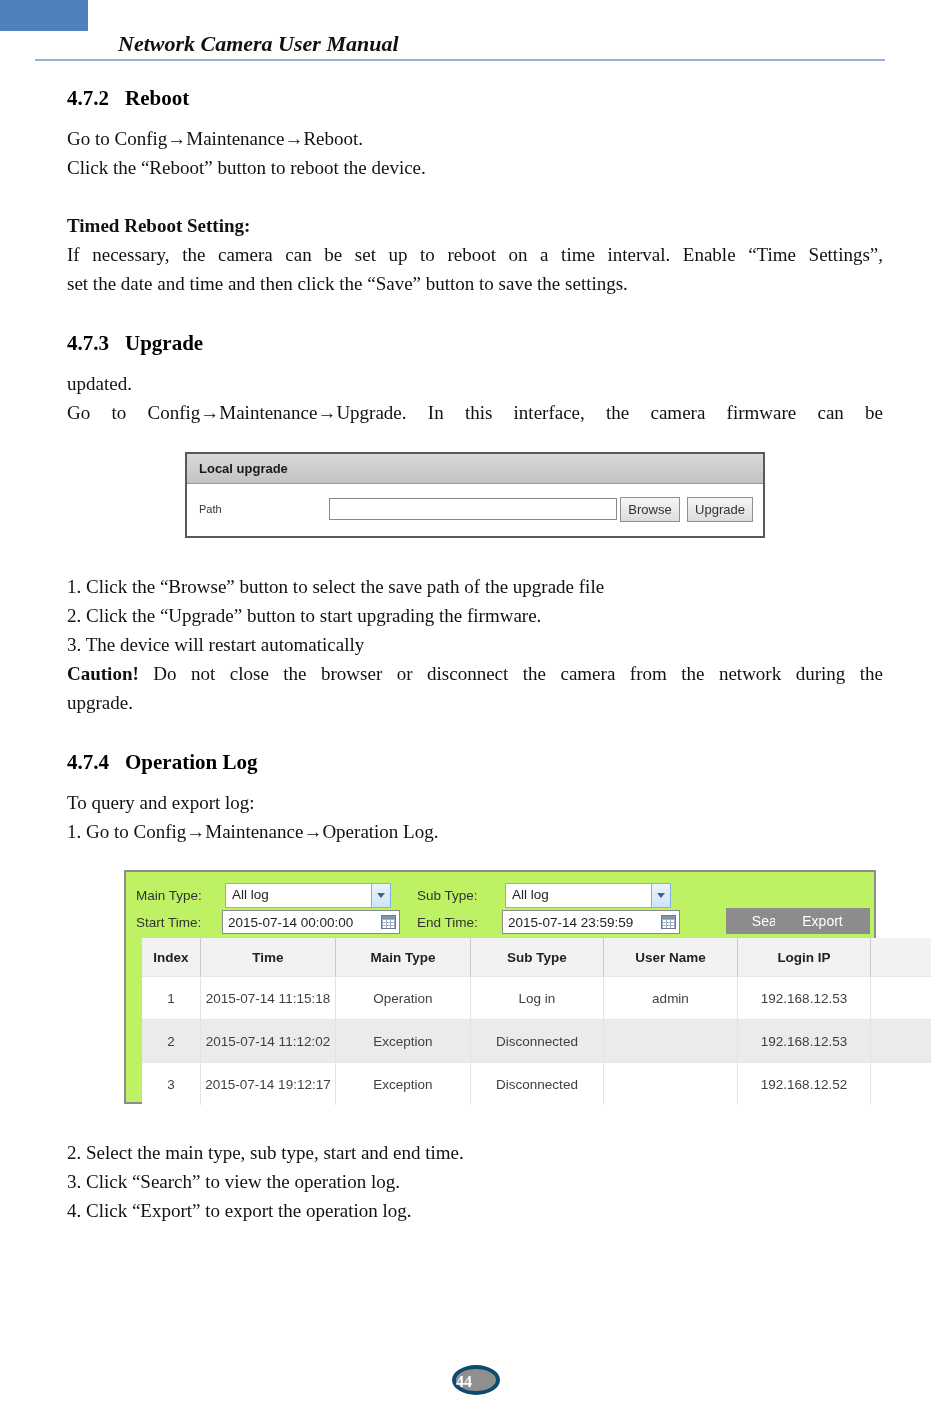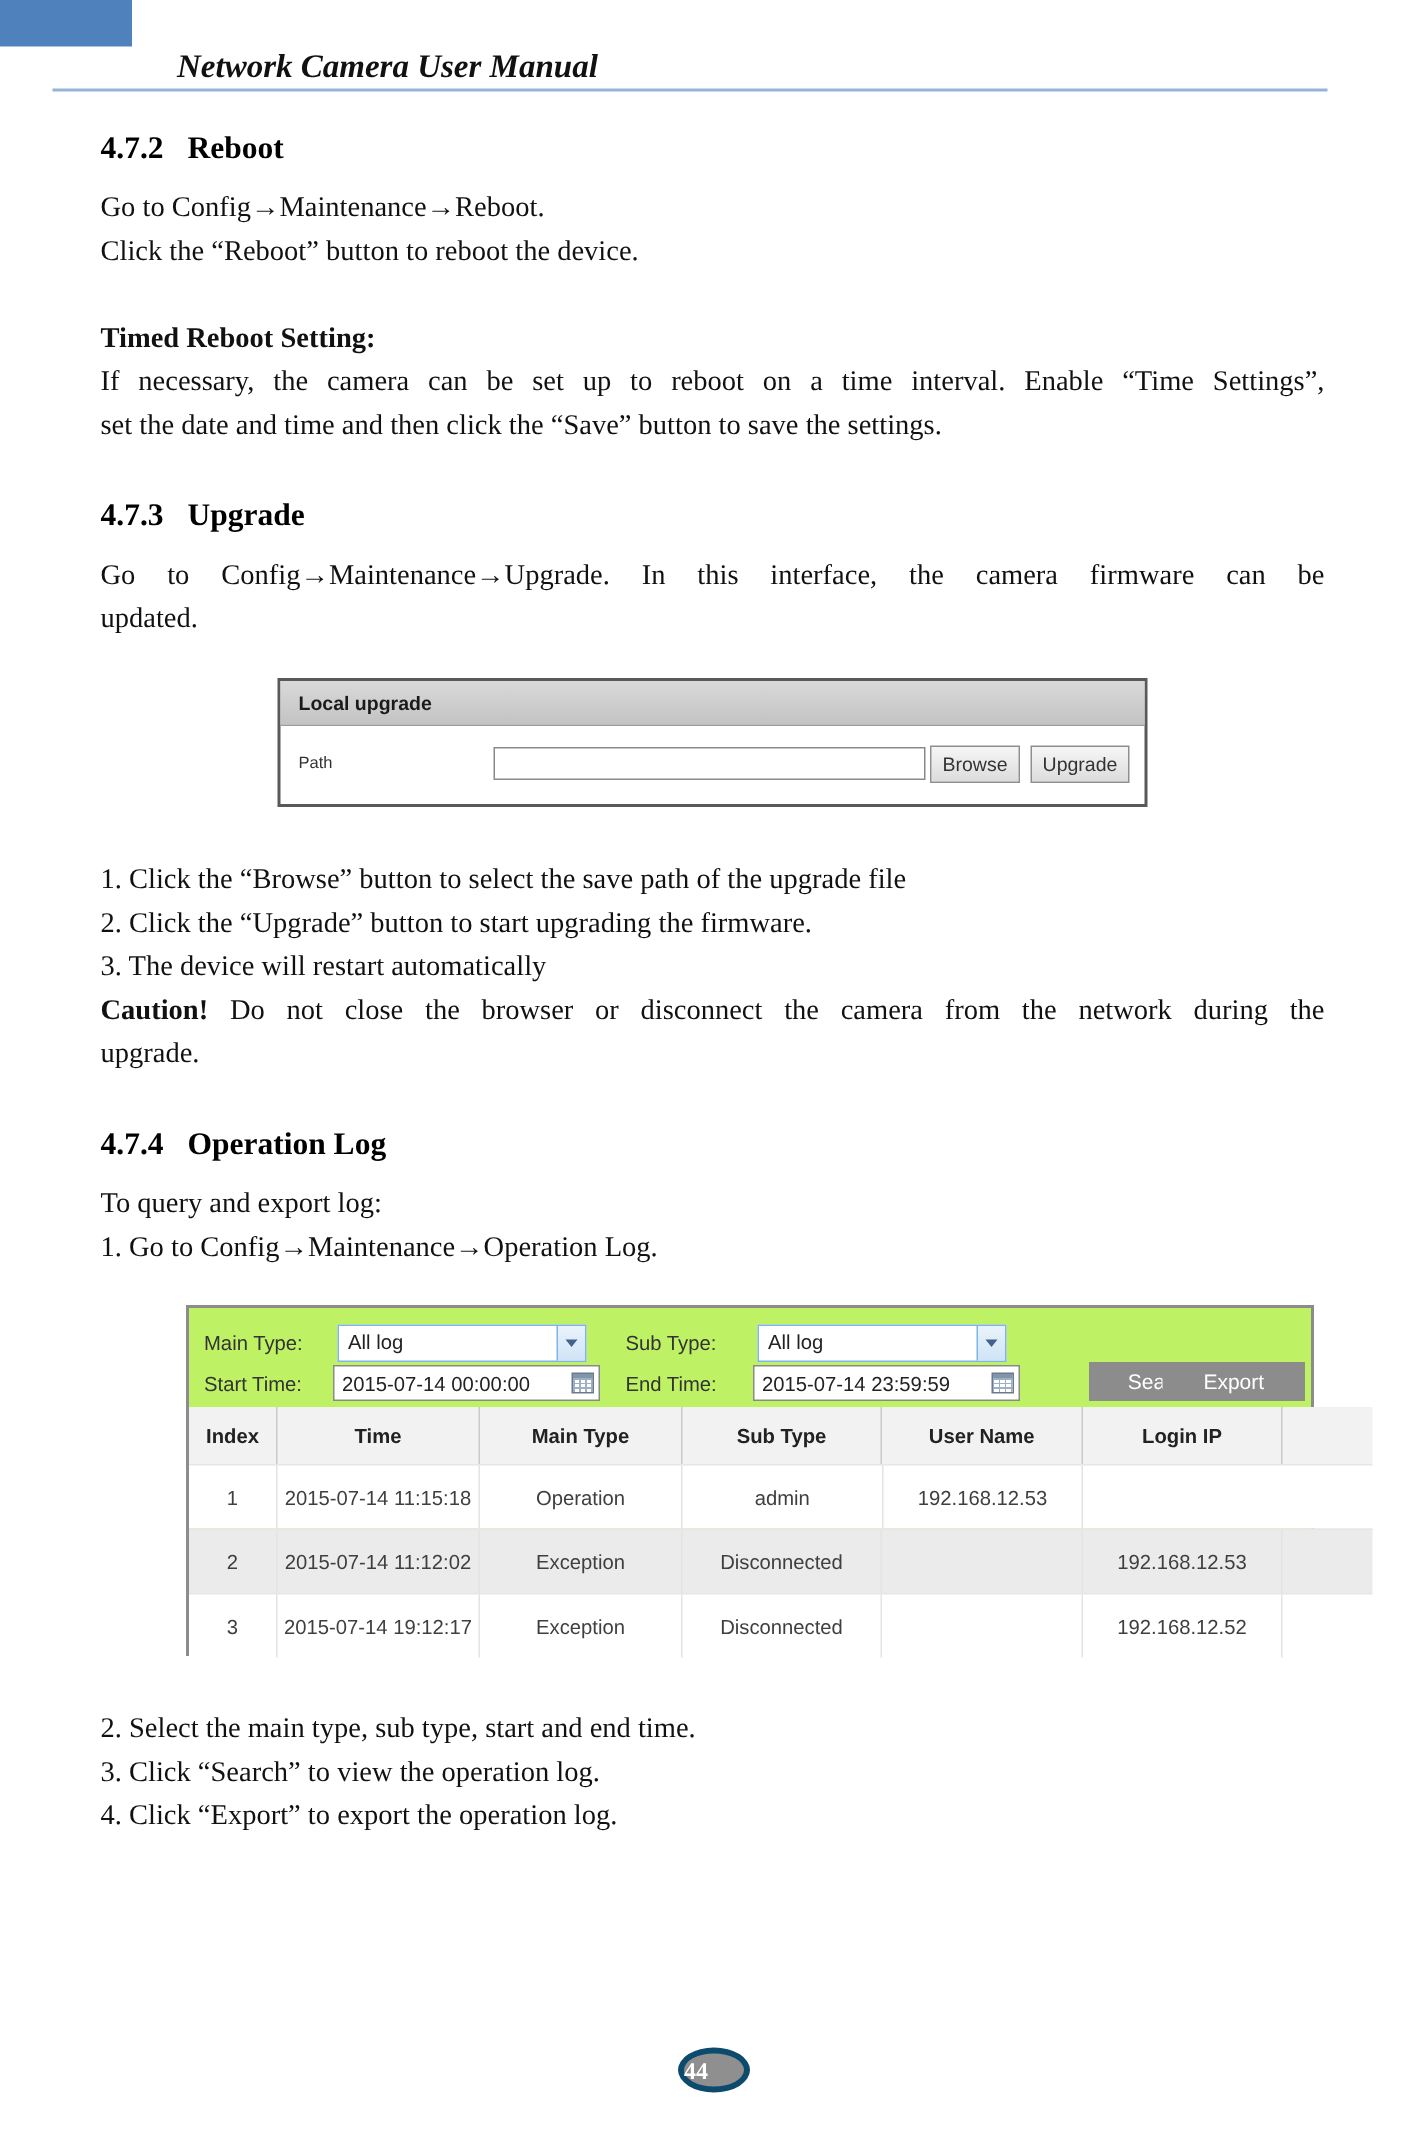--- a/index.html
+++ b/index.html
@@ -57,21 +57,21 @@
               border:1px solid #6b7a8d; box-sizing:border-box; background-color:#fff;
               background-image:linear-gradient(#8296ab 3px, rgba(0,0,0,0) 3px),
                 repeating-linear-gradient(to right, #9db0c4 0 1px, rgba(0,0,0,0) 1px 4px),
                 repeating-linear-gradient(to bottom, #9db0c4 0 1px, rgba(0,0,0,0) 1px 3px); }
   .gray-btn { position:absolute; top:36px; height:26px; background:#8c8c8c; color:#fff;
               font-size:14px; text-align:center; line-height:26px; cursor:pointer; }
   .btn-search { left:564px; width:96px;margin-left:36px; }
   .btn-export { left:649px; width:95px; }
 
   .log-table { position:absolute; left:0; top:66px; width:748px; }
-  .t-row { display:flex; width:789px; }
+  .t-row { display:flex; width:789px;margin-left:16px; }
   .t-head { height:38px; background:#f2f2f2; font-weight:bold; color:#222; }
   .t-data { height:42px; background:#fff; color:#3f3f3f; }
   .t-data.alt { background:#ebebeb; }
   .t-cell { display:flex; align-items:center; justify-content:center; box-sizing:border-box;
             border-right:1px solid #d4d4d4; font-size:13.5px; white-space:nowrap; }
   .t-head .t-cell { border-right:1px solid #c9c9c9; }
   .t-data .t-cell { border-right:1px solid #e3e3e3; }
   .t-data { border-top:1px solid #e6e6e6; }
   .c1{width:59px;} .c2{width:135px;} .c3{width:135px;} .c4{width:133px;} .c5{width:134px;}
   .c6{width:133px;} .c7{width:19px; border-right:none !important;}
@@ -100,22 +100,22 @@
   <div class="abs doc" style="top:211px;">
     <div class="ln b">Timed Reboot Setting:</div>
     <div class="ln just">If necessary, the camera can be set up to reboot on a time interval. Enable “Time Settings”,</div>
     <div class="ln">set the date and time and then click the “Save” button to save the settings.</div>
   </div>
 
   <div class="abs h2" style="top:331px;">
     <span class="num">4.7.3</span><span>Upgrade</span>
   </div>
   <div class="abs doc" style="top:369px;">
+    <div class="ln">updated.</div>
     <div class="ln just">Go to Config→Maintenance→Upgrade. In this interface, the camera firmware can be</div>
-    <div class="ln">updated.</div>
   </div>
 
   <div class="abs lu-panel">
     <div class="lu-head">Local upgrade</div>
     <div class="lu-body">
       <div class="lu-path-label">Path</div>
       <input class="lu-input" type="text" value="" style="">
       <div class="mini-btn lu-browse">Browse</div>
       <div class="mini-btn lu-upgrade">Upgrade</div>
     </div>
@@ -174,20 +174,21 @@
         <div class="t-cell c3">Main Type</div>
         <div class="t-cell c4">Sub Type</div>
         <div class="t-cell c5">User Name</div>
         <div class="t-cell c6">Login IP</div>
         <div class="t-cell c7"></div>
       </div>
       <div class="t-row t-data">
         <div class="t-cell c1">1</div>
         <div class="t-cell c2">2015-07-14 11:15:18</div>
         <div class="t-cell c3">Operation</div>
+        <div class="t-cell c4">Log in</div>
         <div class="t-cell c5">admin</div>
         <div class="t-cell c6">192.168.12.53</div>
         <div class="t-cell c7"></div>
       </div>
       <div class="t-row t-data alt">
         <div class="t-cell c1">2</div>
         <div class="t-cell c2">2015-07-14 11:12:02</div>
         <div class="t-cell c3">Exception</div>
         <div class="t-cell c4">Disconnected</div>
         <div class="t-cell c5"></div>

